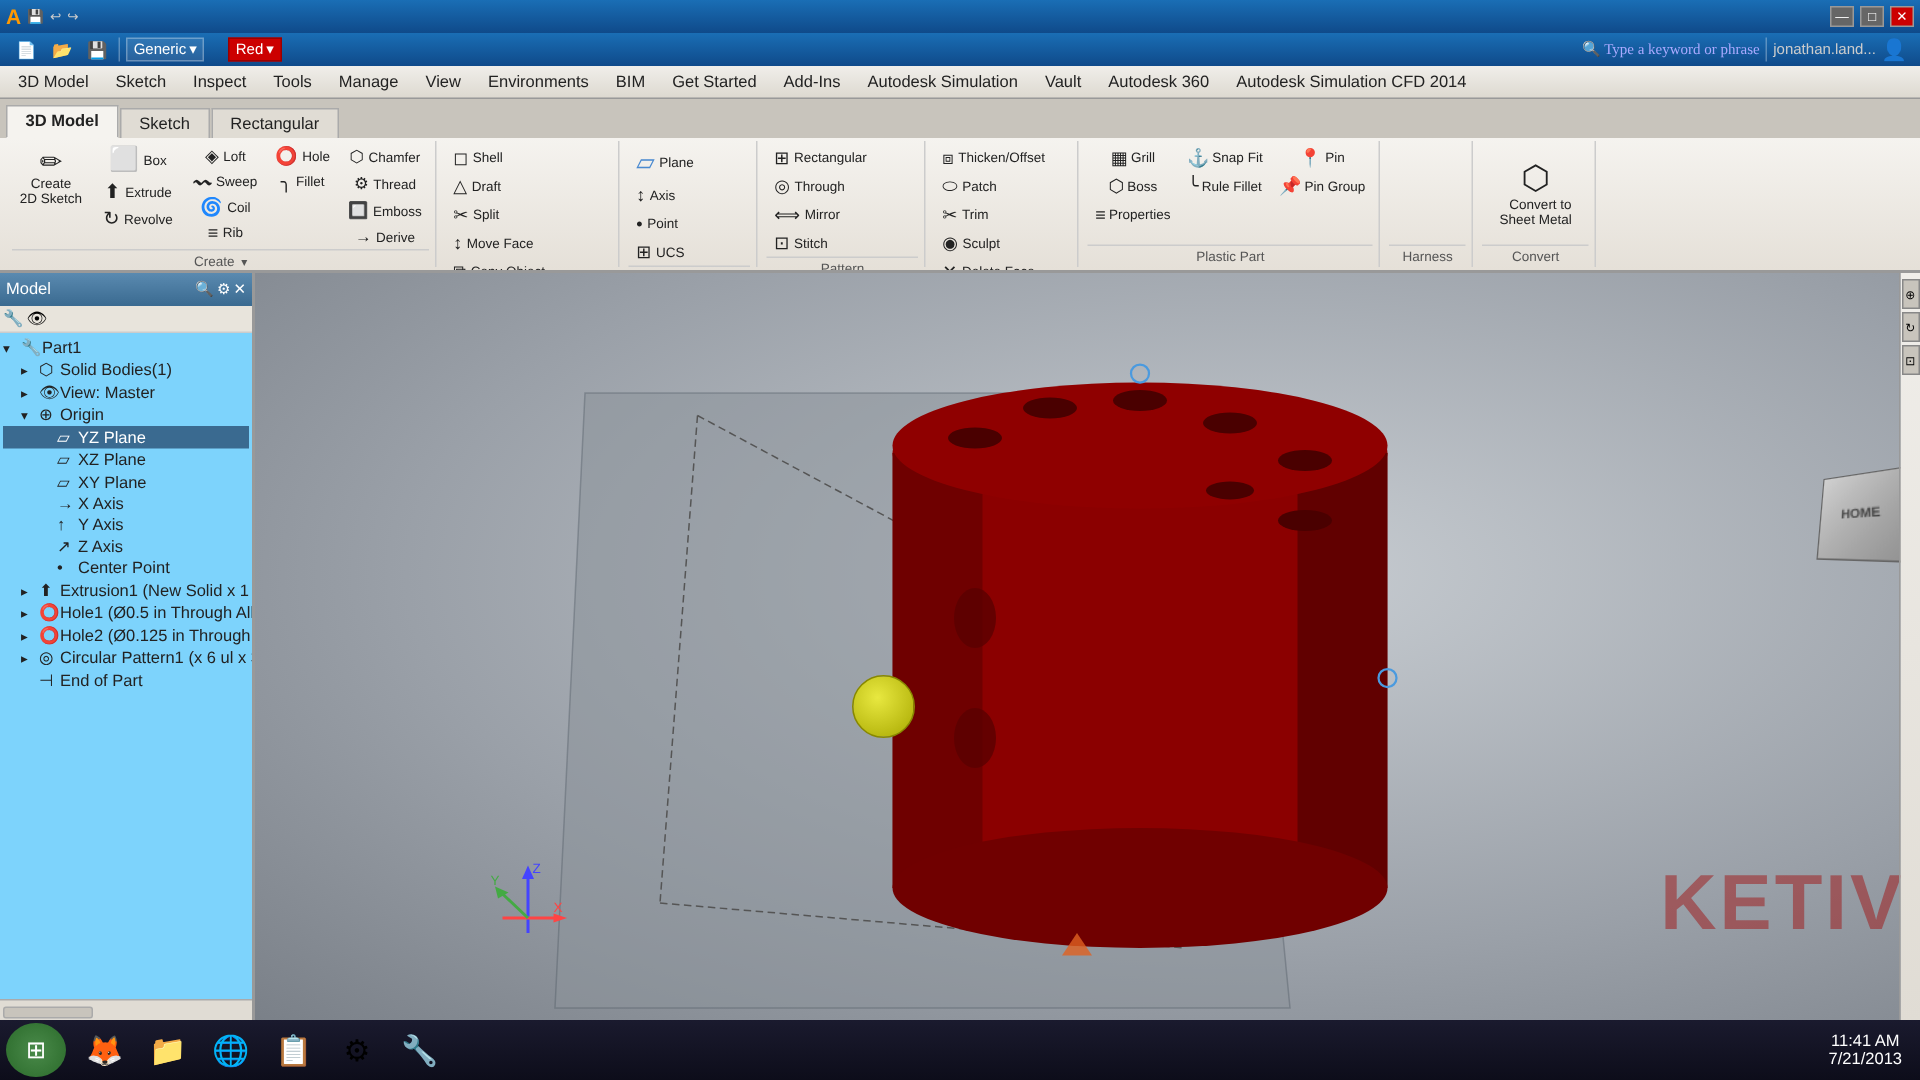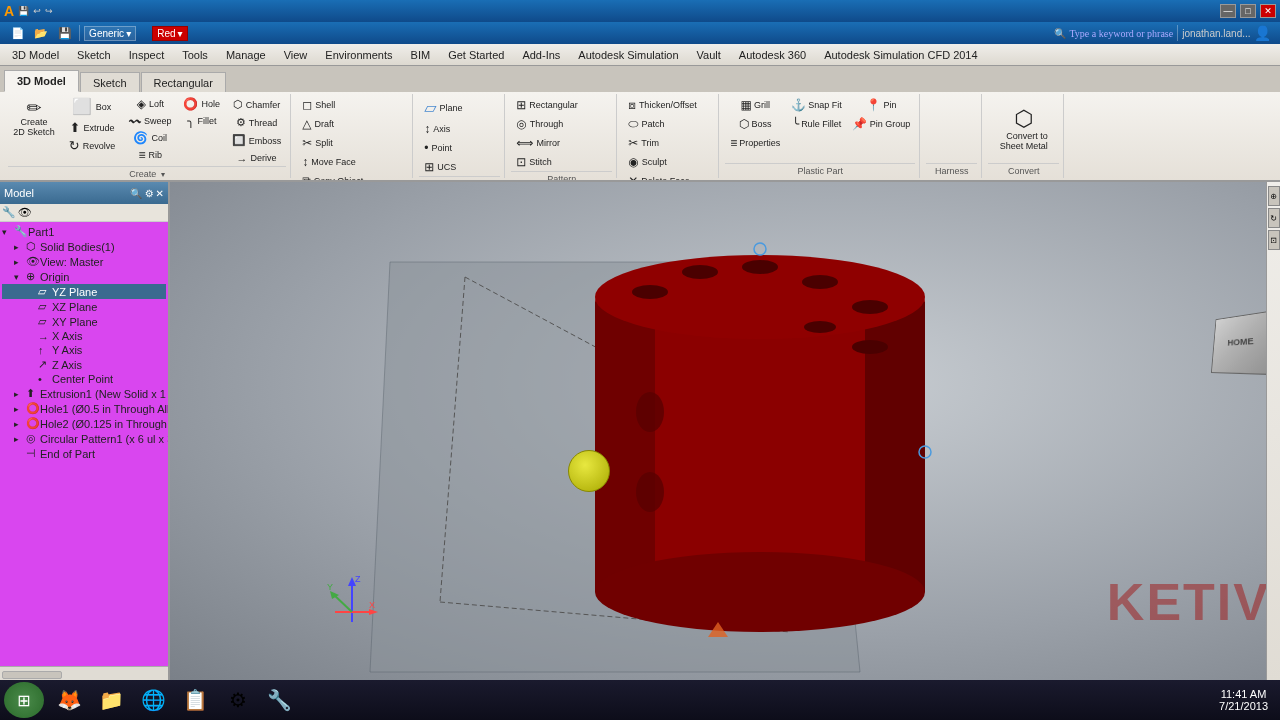--- a/index.html
+++ b/index.html
@@ -129,21 +129,21 @@
     
     #command-area {
       display: flex;
       height: calc(720px - 22px - 22px - 26px - 88px - 22px - 40px);
       
     }
 
     
     #sidebar {
       width: 170px;
-      background: #d946ef;
+      background: #7dd3fc;
       border-right: 2px solid #999;
       display: flex;
       flex-direction: column;
       overflow: hidden;
     }
     #sidebar-header {
       background: linear-gradient(to bottom, #5a8ab0, #3a6a90);
       color: white;
       padding: 2px 4px;
       display: flex;

